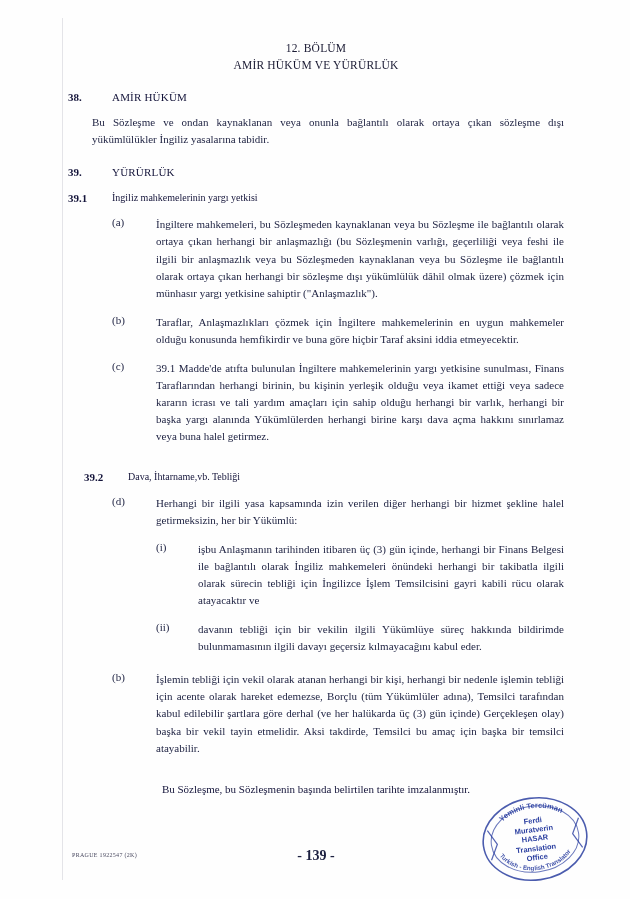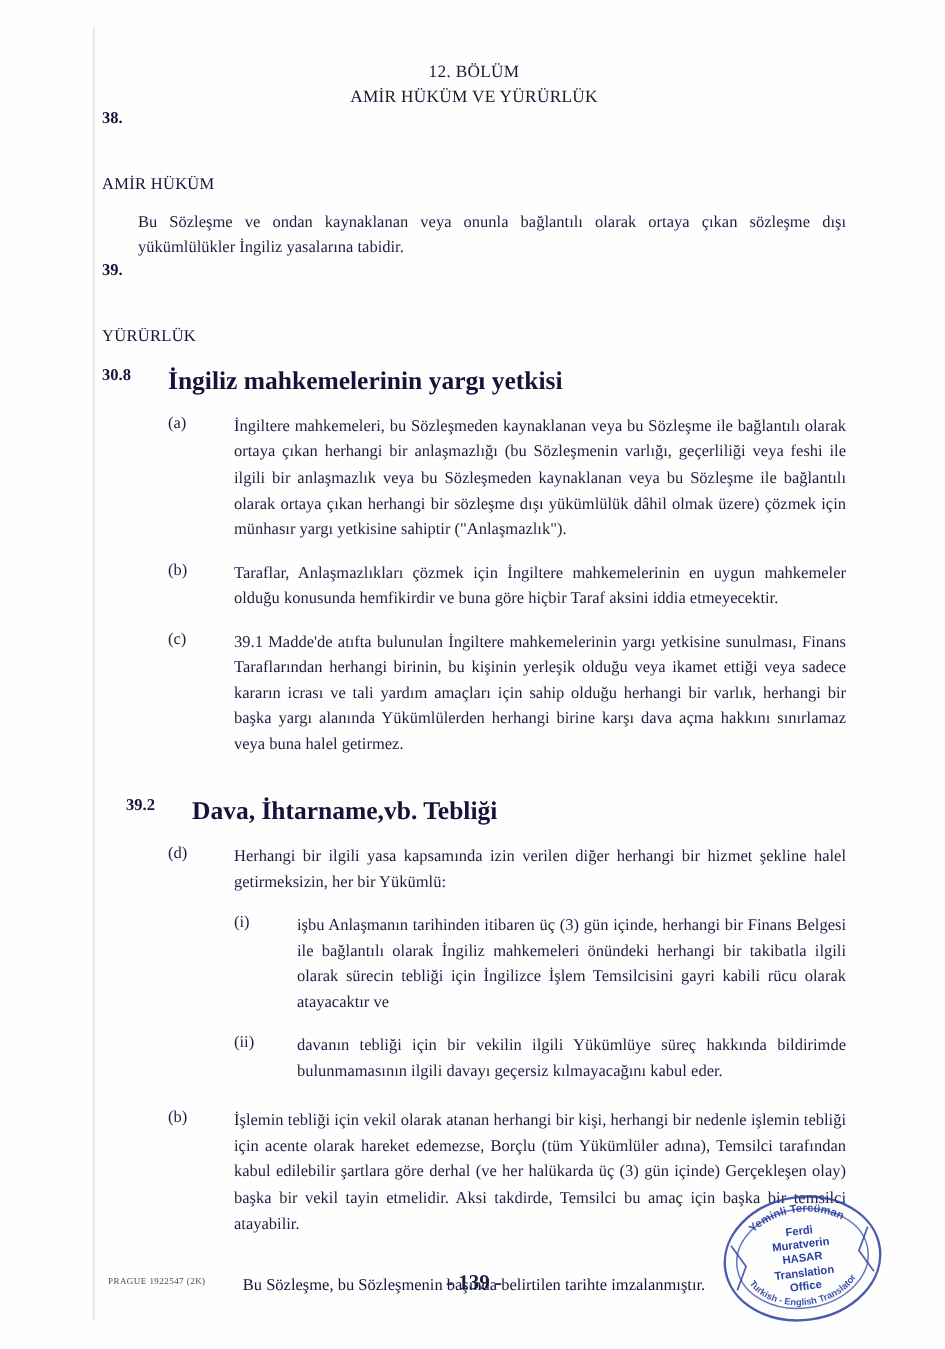--- a/index.html
+++ b/index.html
@@ -45,24 +45,23 @@
     text-align: center;
     font-size: 11.5px;
     line-height: 1.45;
     color: #1a1a33;
     letter-spacing: 0.2px;
   }
   .doc-heading .l1 { display:block; }
   .doc-heading .l2 { display:block; }
 
   .sec {
-    margin-top: 0;
+    margin-top: 18px;
     display: flex;
     align-items: flex-start;
-    flex-direction: column;
   }
   .sec .num {
     width: 44px;
     flex: 0 0 44px;
     font-size: 11px;
     font-weight: bold;
     color: #14143a;
   }
   .sec .title {
     font-size: 11px;
@@ -84,22 +83,22 @@
     align-items: flex-start;
   }
   .sub .num {
     width: 44px;
     flex: 0 0 44px;
     font-size: 11px;
     font-weight: bold;
     color: #14143a;
   }
   .sub .title {
-    font-size: 17px;
-    font-weight: bold;
+    font-size: 10px;
+    font-weight: normal;
     color: #14143a;
   }
   .lettered {
     margin-top: 12px;
     margin-left: 44px;
     display: flex;
     align-items: flex-start;
   }
   .lettered .marker {
     width: 44px;
@@ -214,21 +213,21 @@
       <div class="title">AMİR HÜKÜM</div>
     </div>
     <div class="body-para">Bu Sözleşme ve ondan kaynaklanan veya onunla bağlantılı olarak ortaya çıkan sözleşme dışı yükümlülükler İngiliz yasalarına tabidir.</div>
 
     <div class="sec">
       <div class="num">39.</div>
       <div class="title">YÜRÜRLÜK</div>
     </div>
 
     <div class="sub">
-      <div class="num">30.8</div>
+      <div class="num">39.1</div>
       <div class="title">İngiliz mahkemelerinin yargı yetkisi</div>
     </div>
 
     <div class="lettered">
       <div class="marker">(a)</div>
       <div class="txt">İngiltere mahkemeleri, bu Sözleşmeden kaynaklanan veya bu Sözleşme ile bağlantılı olarak ortaya çıkan herhangi bir anlaşmazlığı (bu Sözleşmenin varlığı, geçerliliği veya feshi ile ilgili bir anlaşmazlık veya bu Sözleşmeden kaynaklanan veya bu Sözleşme ile bağlantılı olarak ortaya çıkan herhangi bir sözleşme dışı yükümlülük dâhil olmak üzere) çözmek için münhasır yargı yetkisine sahiptir ("Anlaşmazlık").</div>
     </div>
 
     <div class="lettered">
       <div class="marker">(b)</div>

